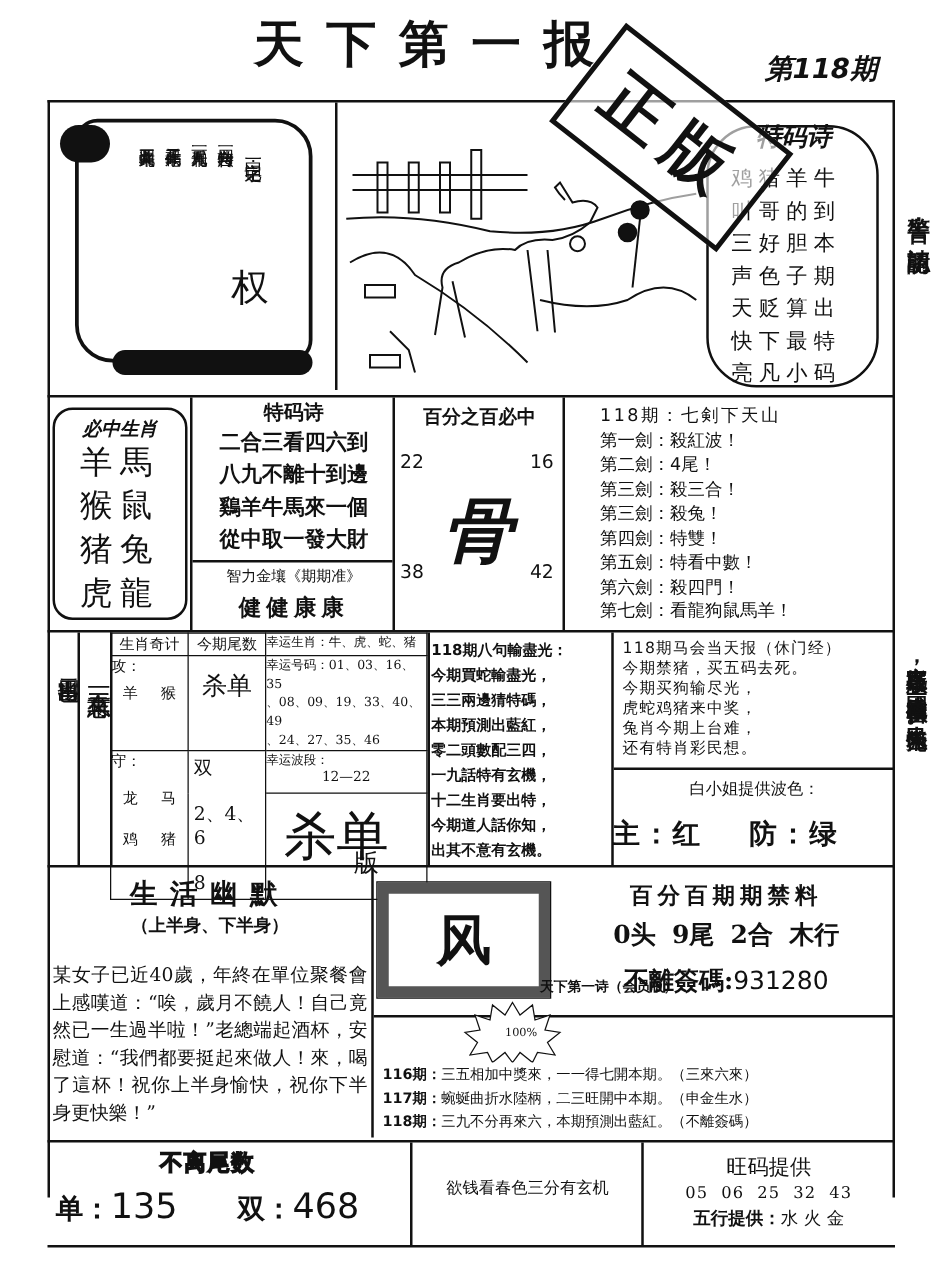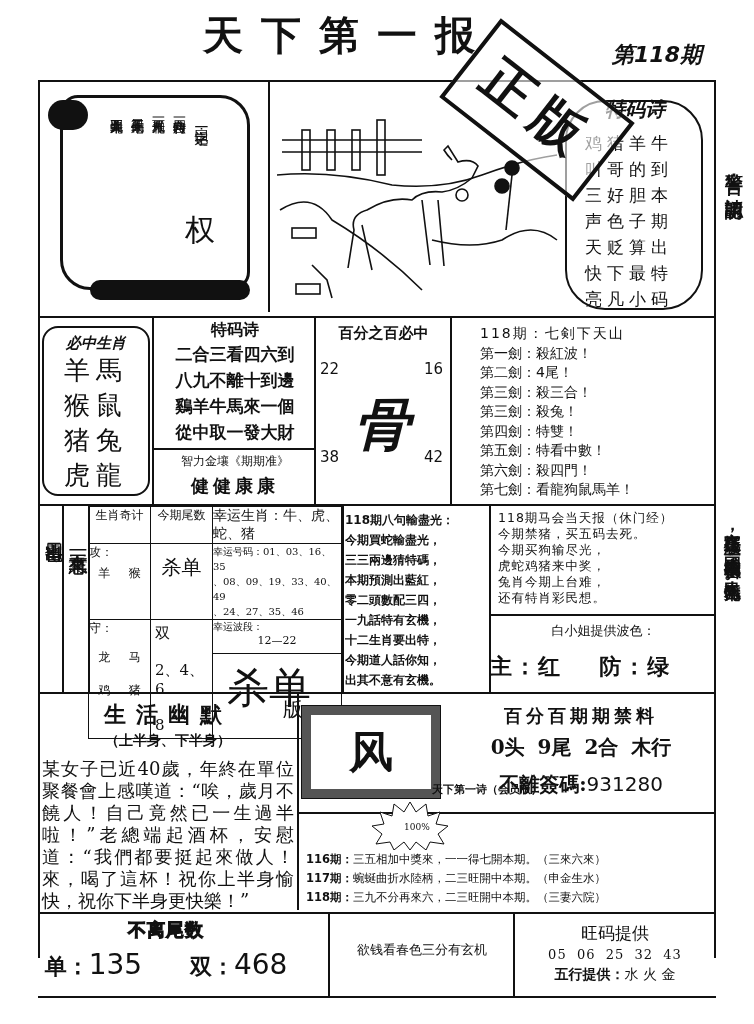--- a/index.html
+++ b/index.html
@@ -149,21 +149,21 @@
 <div class="abs vtext" style="left:42px;top:530px;font-size:18px;">四二出肖零也出</div>
 <div class="line" style="left:62px;top:506px;width:1.5px;height:186px;"></div>
 <div class="abs vtext" style="left:66px;top:540px;font-size:19px;">三三有意一志來</div>
 <div class="line" style="left:88px;top:506px;width:1.5px;height:186px;"></div>
 
 <table class="grid abs sans" style="left:88px;top:506px;width:254px;height:186px;font-size:12px;">
   <tbody>
       <tr style="height:18px;">
     <td class="center" style="width:62px;">生肖奇计</td>
     <td class="center" style="width:62px;">今期尾数</td>
-    <td style="font-size:14px;">幸运生肖：牛、虎、蛇、猪</td>
+    <td style="font-size:10px;">幸运生肖：牛、虎、蛇、猪</td>
   </tr>
   <tr style="height:58px;">
     <td>
       <div>攻：</div>
       <div style="margin-top:4px;display:flex;justify-content:space-around;">
             <span>羊</span>
             <span>猴</span>
           </div>
     </td>
     <td class="center serif" style="font-size:20px;padding-top:10px;">杀单</td>
@@ -236,21 +236,21 @@
   <span>防：</span><span>绿</span>
 </div>
 
 <div class="abs vtext bold" style="left:722px;top:520px;font-size:17px;letter-spacing:1px;">字樣爲正版，國内統一零售價：人民幣伍元。</div>
 
 <div class="line" style="left:38px;top:692px;width:678px;height:2px;"></div>
 
 <div class="abs" style="left:42px;top:700px;width:252px;">
   <div class="center bold" style="font-size:22px;letter-spacing:10px;">生活幽默</div>
   <div class="center bold" style="font-size:14px;margin-top:2px;">（上半身、下半身）</div>
-  <div style="font-size:18px;line-height:22px;margin-top:8px;text-align:justify;">某女子已近40歲，年終在單位聚餐會上感嘆道：“唉，歲月不饒人！自己竟然已一生過半啦！”老總端起酒杯，安慰道：“我們都要挺起來做人！來，喝了這杯！祝你上半身愉快，祝你下半身更快樂！”</div>
+  <div style="font-size:15px;line-height:22px;margin-top:19px;text-align:justify;">某女子已近40歲，年終在單位聚餐會上感嘆道：“唉，歲月不饒人！自己竟然已一生過半啦！”老總端起酒杯，安慰道：“我們都要挺起來做人！來，喝了這杯！祝你上半身愉快，祝你下半身更快樂！”</div>
 </div>
 
 <div class="line" style="left:297px;top:694px;width:2px;height:216px;"></div>
 
 <div class="abs" style="left:302px;top:706px;width:138px;height:92px;border:9px solid #555;outline:1px solid #111;background:#fff;display:flex;align-items:center;justify-content:center;">
   <span class="bold" style="font-size:44px;">风</span>
 </div>
 
 <div class="abs center" style="left:450px;top:704px;width:262px;text-align:center;">
   <div class="bold" style="font-size:18px;letter-spacing:4px;">百分百期期禁料</div>
@@ -262,21 +262,21 @@
 
 <svg class="abs" style="left:370px;top:800px;" width="80" height="50" viewBox="0 0 80 50">
   <polygon points="40,2 46,12 56,4 58,16 70,12 66,24 78,26 68,34 74,44 60,42 56,50 46,42 40,50 34,42 24,50 20,42 6,44 12,34 2,26 14,24 10,12 22,16 24,4 34,12" fill="#fff" stroke="#111" stroke-width="1"></polygon>
 </svg>
 <div class="abs serif" style="left:404px;top:822px;font-size:9px;">100%</div>
 
 <div class="abs bold" style="left:432px;top:782px;font-size:11px;">天下第一诗（会员版）</div>
 <div class="abs sans" style="left:306px;top:850px;font-size:11.5px;line-height:19px;">
   <div><span class="bold">116期：</span><span>三五相加中獎來，一一得七開本期。</span><span>（三來六來）</span></div>
   <div><span class="bold">117期：</span><span>蜿蜒曲折水陸柄，二三旺開中本期。</span><span>（申金生水）</span></div>
-  <div><span class="bold">118期：</span><span>三九不分再來六，二三旺開中本期。</span><span>（三妻六院）</span></div>
+  <div><span class="bold">118期：</span><span>三九不分再來六，本期預測出藍紅。</span><span>（不離簽碼）</span></div>
 </div>
 
 <div class="line" style="left:38px;top:912px;width:678px;height:2px;"></div>
 
 <div class="abs center" style="left:40px;top:918px;width:252px;">
   <div class="bold" style="font-size:18px;color:#fff;-webkit-text-stroke:1px #111;letter-spacing:1px;">不离尾数</div>
   <div style="margin-top:6px;font-size:28px;">
     <span class="bold" style="font-size:22px;">单：</span><span class="sans">135</span>
     <span style="display:inline-block;width:30px;"></span>
     <span class="bold" style="font-size:22px;">双：</span><span class="sans">468</span>

